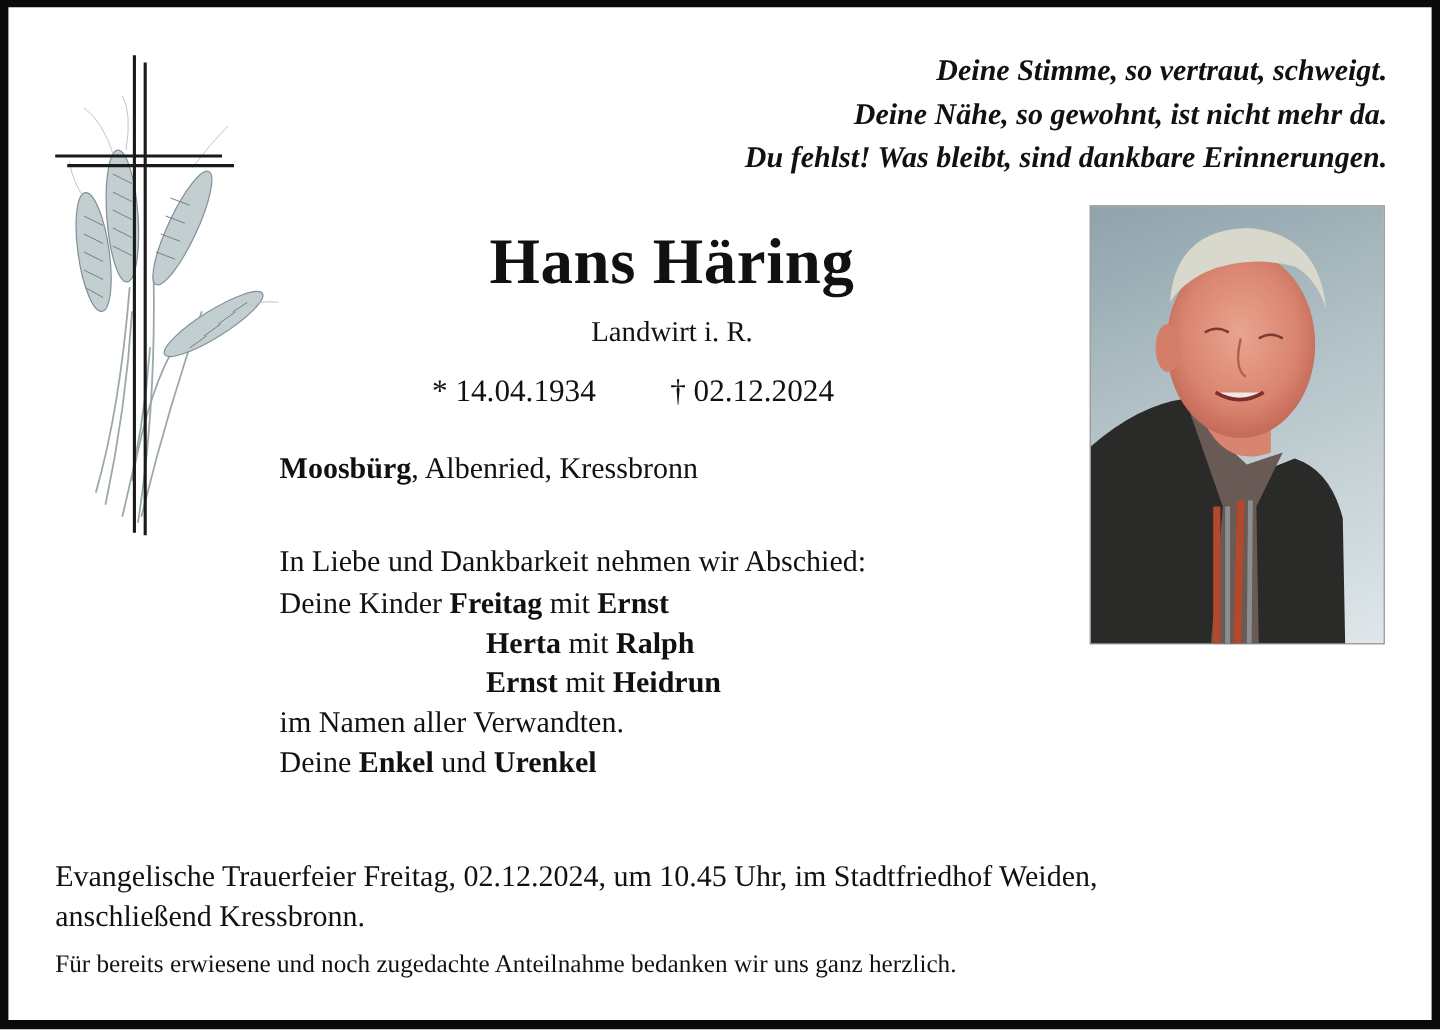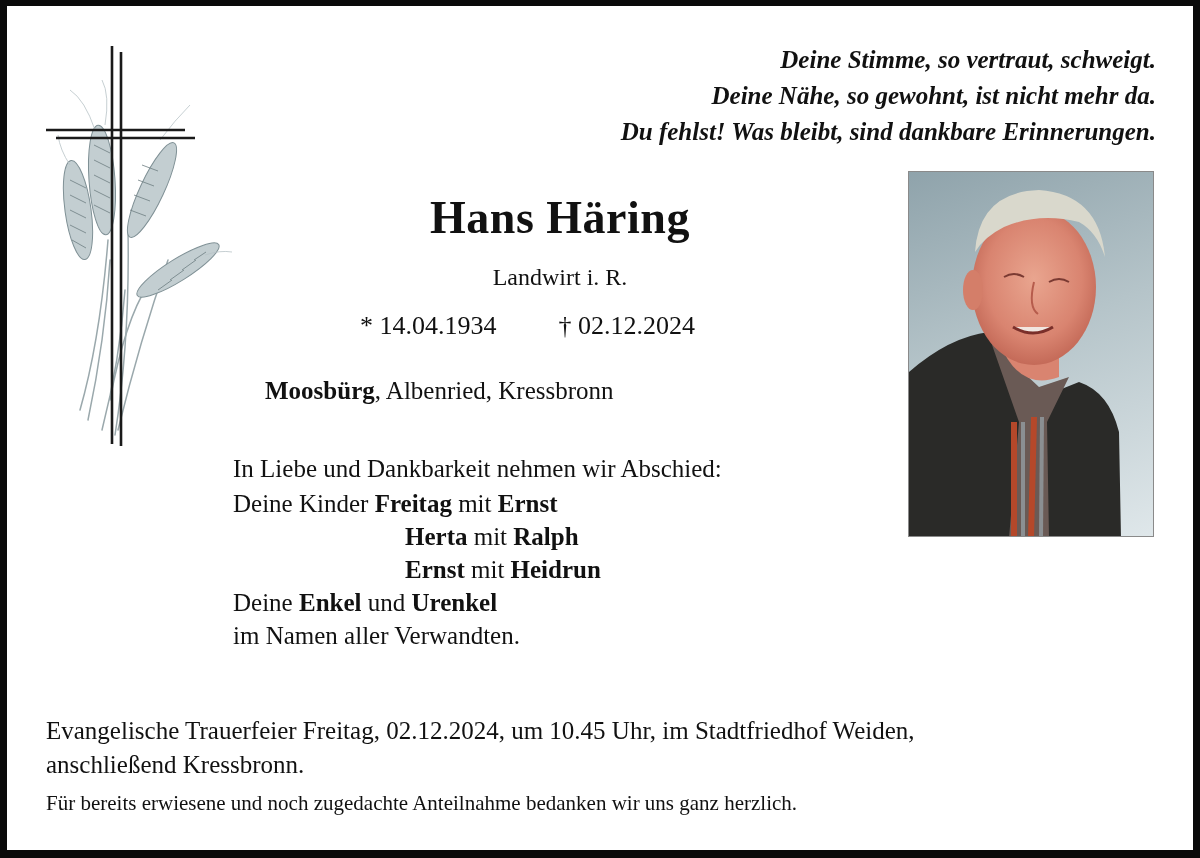--- a/index.html
+++ b/index.html
@@ -1,25 +1,25 @@
 <!DOCTYPE html>
 <html><head>
 <meta charset="utf-8">
 <style>
   html, body { margin: 0; padding: 0; background: #ffffff; }
   body { width: 1200px; height: 858px; position: relative; overflow: hidden; font-family: "Liberation Serif", "DejaVu Serif", serif; color: #111; }
   .frame { position: absolute; left: 0; top: 0; width: 1200px; height: 858px; box-sizing: border-box; border: 7px solid #0a0a0a; border-top-width: 6px; border-bottom-width: 8px; }
   .poem { position: absolute; right: 44px; top: 42px; text-align: right; font-style: italic; font-weight: bold; font-size: 25px; line-height: 36px; }
   .poem div { white-space: nowrap; }
   .emblem { position: absolute; left: 40px; top: 40px; width: 200px; height: 420px; }
-  .name { position: absolute; left: 320px; width: 480px; top: 176px; text-align: center; font-weight: bold; font-size: 46px; line-height: 84px; letter-spacing: 0.5px; }
+  .name { position: absolute; left: 320px; width: 480px; top: 176px; text-align: center; font-weight: bold; font-size: 54px; line-height: 84px; letter-spacing: 0.5px; }
   .occupation { position: absolute; left: 320px; width: 480px; top: 262px; text-align: center; font-size: 24px; line-height: 30px; }
   .dates { position: absolute; left: 360px; top: 310px; font-size: 26px; line-height: 32px; white-space: nowrap; }
   .dates .death { margin-left: 62px; }
-  .places { position: absolute; left: 233px; top: 375px; font-size: 25px; line-height: 32px; white-space: nowrap; margin-left: 32px; }
+  .places { position: absolute; left: 233px; top: 375px; font-size: 25px; line-height: 32px; white-space: nowrap; }
   .mourners { position: absolute; left: 233px; top: 452px; font-size: 25px; line-height: 33px; white-space: nowrap; }
   .mourners .intro { margin-bottom: 2px; }
   .mourners .indent { padding-left: 172px; }
   b { font-weight: bold; }
   .photo { position: absolute; left: 908px; top: 171px; width: 246px; height: 366px; border: 1px solid #8a8a8a; box-sizing: border-box; overflow: hidden; background: linear-gradient(160deg, #8fa3ab 0%, #b5c4c9 45%, #dfe7ea 100%); }
   .service { position: absolute; left: 46px; top: 714px; font-size: 25px; line-height: 34px; white-space: nowrap; }
   .thanks { position: absolute; left: 46px; top: 786px; font-size: 21px; line-height: 34px; white-space: nowrap; }
 </style>
 </head>
 <body>
@@ -81,22 +81,22 @@
   <span><span>*</span> <span>14.04.1934</span></span><span class="death"><span>†</span> <span>02.12.2024</span></span>
 </div>
 
 <div class="places"><b>Moosbürg</b><span>, Albenried, Kressbronn</span></div>
 
 <div class="mourners">
   <div class="intro">In Liebe und Dankbarkeit nehmen wir Abschied:</div>
   <div><span>Deine Kinder </span><b>Freitag</b><span> mit </span><b>Ernst</b></div>
   <div class="indent"><b>Herta</b><span> mit </span><b>Ralph</b></div>
   <div class="indent"><b>Ernst</b><span> mit </span><b>Heidrun</b></div>
+  <div>im Namen aller Verwandten.</div>
   <div><span>Deine </span><b>Enkel</b><span> und </span><b>Urenkel</b></div>
-  <div>im Namen aller Verwandten.</div>
 </div>
 
 <div class="photo" title="Portrait of Hans Häring">
   <svg width="246" height="366" viewBox="0 0 246 366" xmlns="http://www.w3.org/2000/svg">
     <defs>
       <radialGradient id="face" cx="50%" cy="45%" r="55%">
         <stop offset="0%" stop-color="#e9a58f"></stop>
         <stop offset="70%" stop-color="#d98470"></stop>
         <stop offset="100%" stop-color="#c46a58"></stop>
       </radialGradient>

